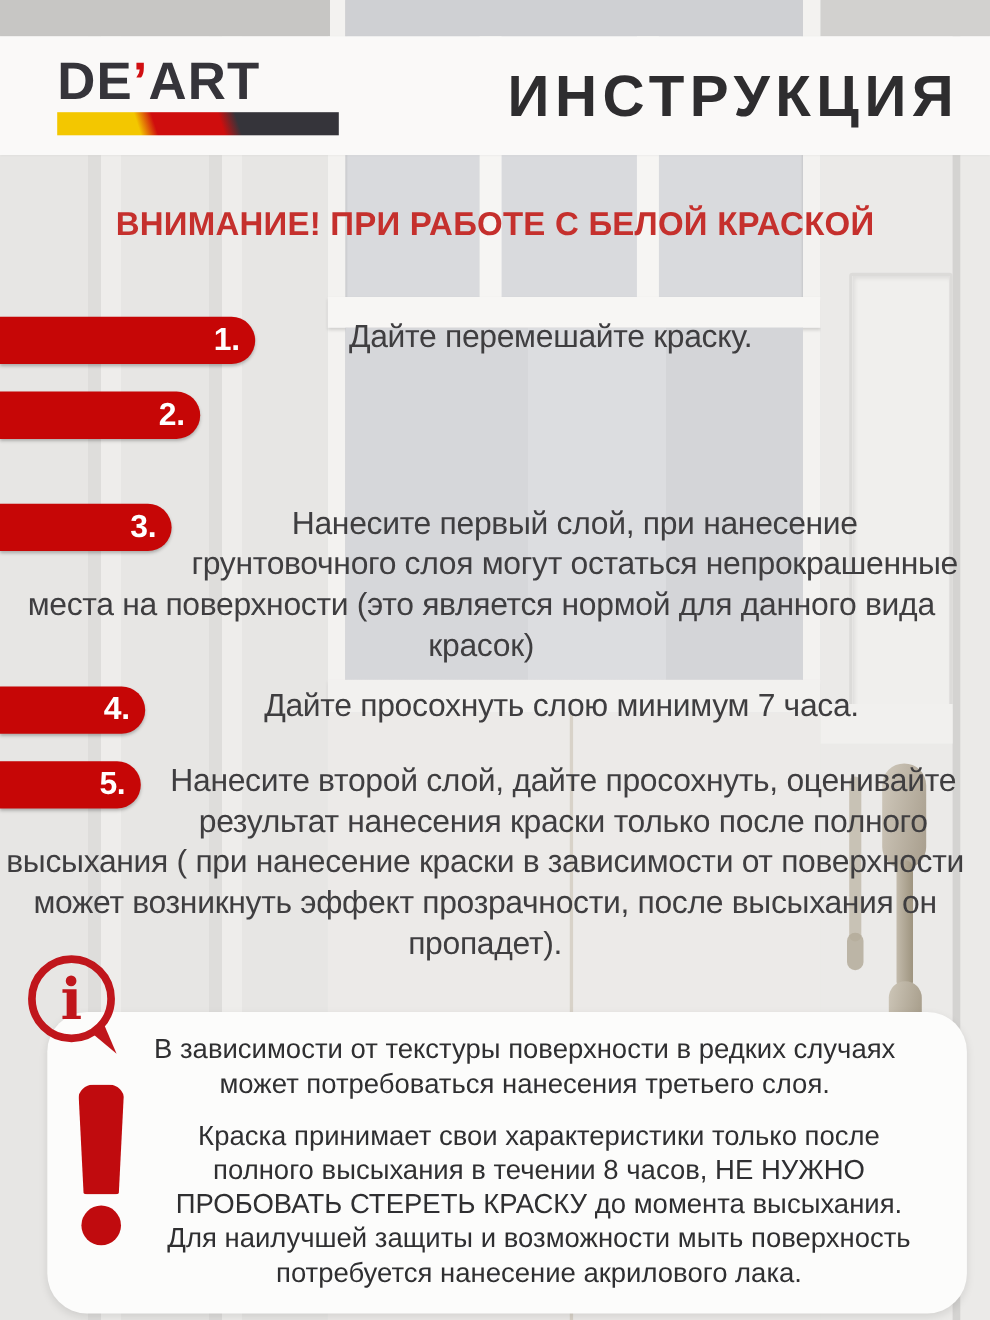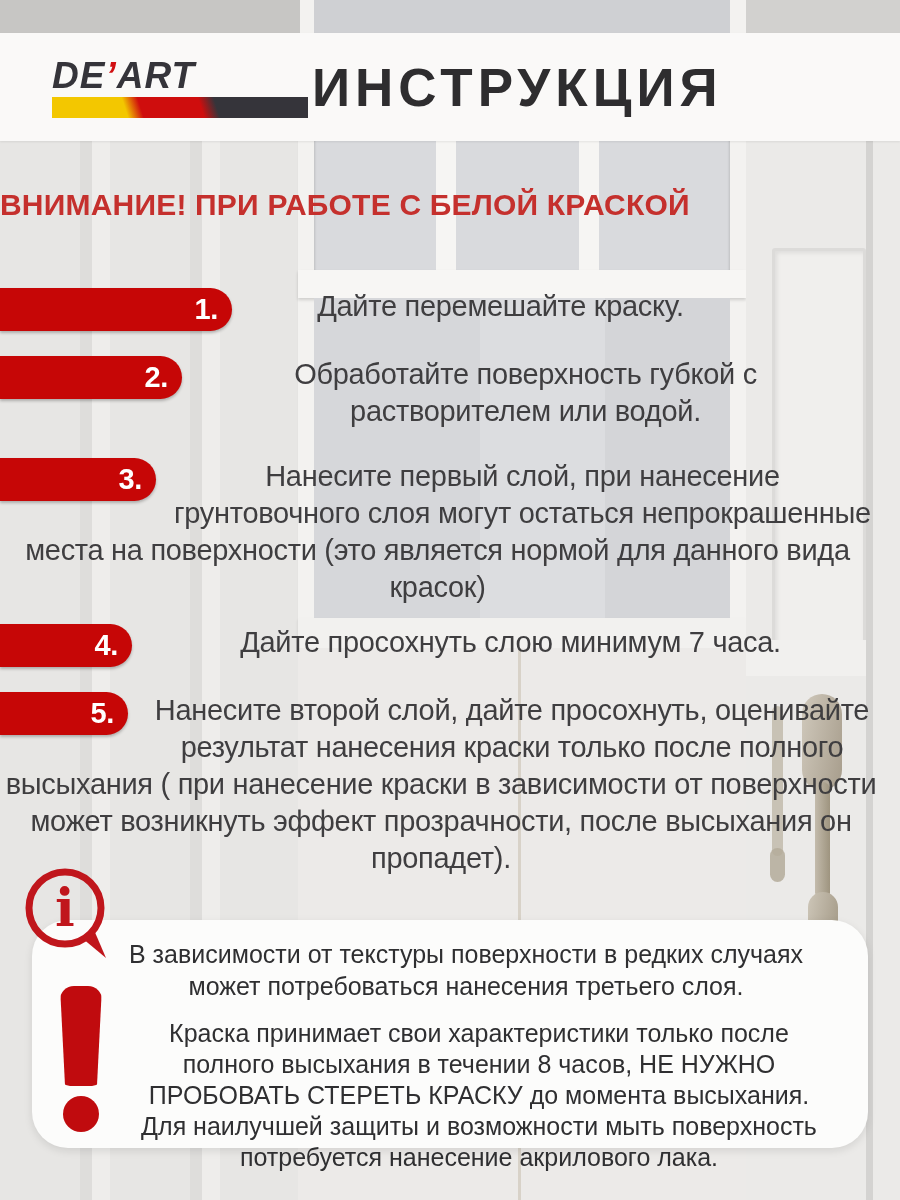--- a/index.html
+++ b/index.html
@@ -36,50 +36,50 @@
     background:linear-gradient(90deg,#c3bbac,#9e947f);}
   .handle-foot{left:808px;top:892px;width:30px;height:50px;border-radius:15px;
     background:linear-gradient(100deg,#cdc6b8,#a49a87);}
   .handle-thin{left:772px;top:706px;width:11px;height:150px;border-radius:6px;background:#c2bbac;opacity:.85;}
   .handle-thin-foot{left:770px;top:848px;width:15px;height:34px;border-radius:8px;background:#b4ab9a;opacity:.85;}
 
   
   .header{position:absolute;left:0;top:33px;width:900px;height:108px;background:#faf9f8;
     box-shadow:0 1px 2px rgba(0,0,0,.08);display:flex;align-items:center;}
   .logo{margin-left:52px;width:260px;}
-  .logo-text{font-size:37px;font-weight:900;letter-spacing:1px;color:#35343a;line-height:1;
-    font-family:"Liberation Sans",sans-serif;font-style:italic;}
+  .logo-text{font-size:48px;font-weight:900;letter-spacing:1px;color:#35343a;line-height:1;
+    font-family:"Liberation Sans",sans-serif;}
   .logo-apos{color:#d10f12;}
   .logo-stripe{margin-top:3px;width:256px;height:21px;
     background:linear-gradient(72deg,#f3c700 0%,#f3c700 29%,#cf0d0d 35%,#cf0d0d 58%,#35343a 64%,#35343a 100%);}
-  .title{flex:1;text-align:left;font-size:53px;font-weight:800;letter-spacing:5px;color:#2e2d2f;
+  .title{flex:1;text-align:right;font-size:53px;font-weight:800;letter-spacing:5px;color:#2e2d2f;
     padding-right:28px;}
 
   
-  .warning{position:absolute;left:0;top:188px;width:900px;color:#c5302d;
+  .warning{position:absolute;left:0;top:188px;width:900px;text-align:center;color:#c5302d;
     font-weight:800;font-size:30px;line-height:33px;letter-spacing:.2px;}
 
   
   .step{position:absolute;left:0;width:900px;color:#3f3e40;font-size:29px;line-height:37px;
     letter-spacing:-.3px;text-align:center;}
   .step-1{top:288px;padding-right:145px;width:755px;}
   .step-2{top:356px;padding-right:45px;width:855px;}
   .step-3{top:458px;padding-right:25px;width:875px;}
   .step-4{top:624px;padding-right:25px;width:875px;}
   .step-5{top:692px;padding-right:18px;width:882px;}
   .ribbon{float:left;height:43px;background:#c60606;border-radius:0 22px 22px 0;color:#ffffff;
     font-weight:800;font-size:29px;display:flex;align-items:center;justify-content:flex-end;
     padding-right:14px;margin-right:14px;box-shadow:0 2px 3px rgba(0,0,0,.25);box-sizing:border-box;}
   .rb-1{width:232px;}.rb-2{width:182px;}.rb-3{width:156px;}.rb-4{width:132px;}.rb-5{width:128px;}
 
   
   .info-bubble{position:absolute;left:20px;top:864px;width:96px;height:100px;z-index:5;}
 
   
-  .note-panel{position:absolute;left:32px;top:920px;width:836px;height:228px;background:#fcfcfb;
+  .note-panel{position:absolute;left:43px;top:920px;width:836px;height:274px;background:#fcfcfb;
     border-radius:36px;box-shadow:0 3px 8px rgba(0,0,0,.10);z-index:3;box-sizing:border-box;
     padding:18px 34px 0 34px;}
   .note-a{color:#2f2f31;font-size:25px;line-height:32px;text-align:center;padding:0 28px 0 60px;}
   .note-b{margin-top:16px;color:#2f2f31;font-size:25px;line-height:31px;text-align:center;
     padding:0 6px 0 64px;}
   .excl{position:absolute;left:26px;top:66px;width:46px;height:150px;}
   .excl-bar{position:absolute;left:2px;top:0;width:42px;height:100px;background:#c00b0e;
     border-radius:14px 14px 10px 10px;clip-path:polygon(0 0,100% 0,88% 100%,12% 100%);}
   .excl-dot{position:absolute;left:5px;top:110px;width:36px;height:36px;border-radius:50%;background:#c00b0e;}
 </style>
@@ -127,21 +127,20 @@
   <div class="step step-1">
     <span class="ribbon rb-1">
         <span>1.</span>
       </span>
     <span>Дайте перемешайте краску.</span>
   </div>
   <div class="step step-2">
     <span class="ribbon rb-2">
         <span>2.</span>
       </span>
-    <span>Обработайте поверхность губкой с растворителем или водой.</span>
   </div>
   <div class="step step-3">
     <span class="ribbon rb-3">
         <span>3.</span>
       </span>
     <span>Нанесите первый слой, при нанесение грунтовочного слоя могут остаться непрокрашенные места на поверхности (это является нормой для данного вида красок)</span>
   </div>
   <div class="step step-4">
     <span class="ribbon rb-4">
         <span>4.</span>

